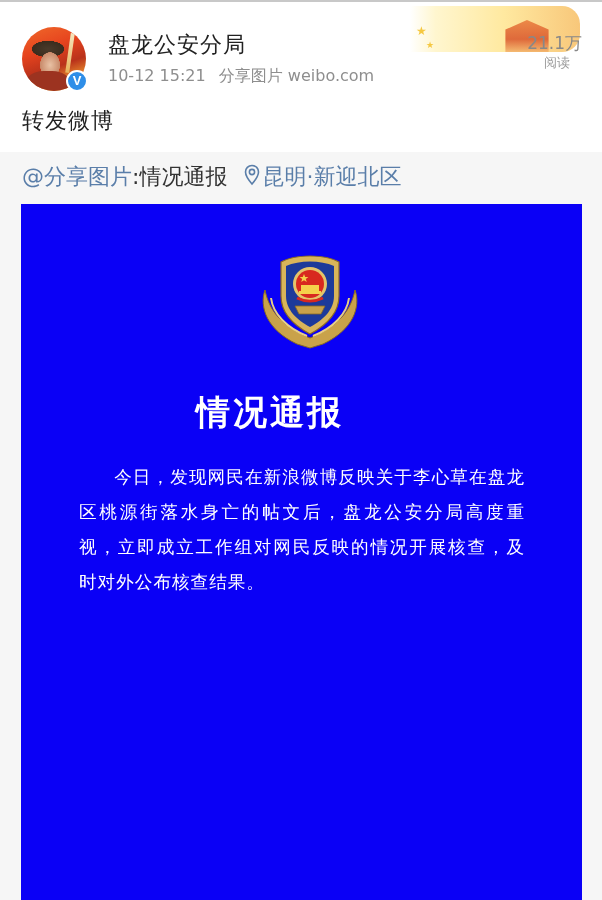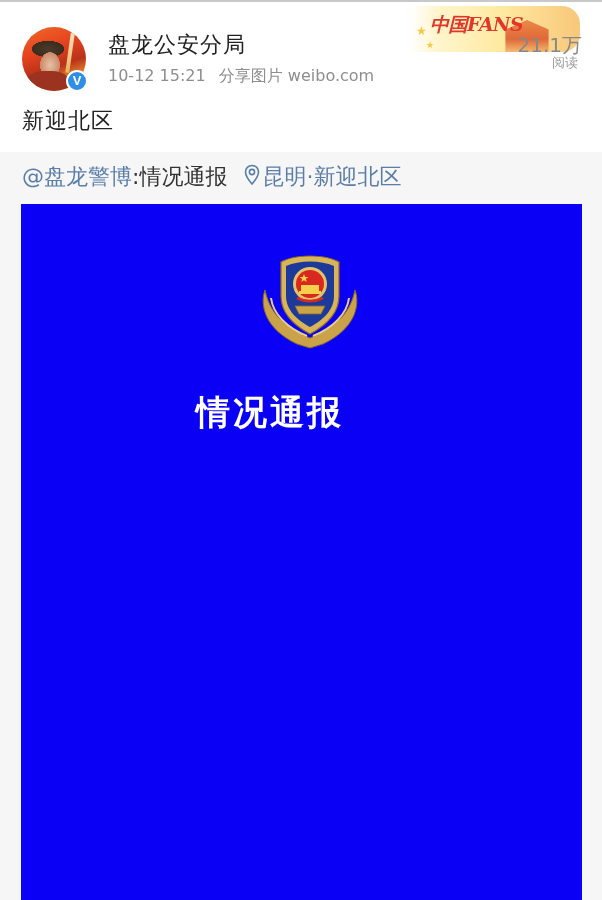--- a/index.html
+++ b/index.html
@@ -44,24 +44,24 @@
     clip-path: polygon(10% 30%, 50% 0%, 90% 30%, 90% 100%, 10% 100%);
     opacity: 0.85;
   }
   .fans-badge .star1 { position: absolute; left: 6px; top: 18px; color: #f5c842; font-size: 12px; }
   .fans-badge .star2 { position: absolute; left: 16px; top: 34px; color: #f5c842; font-size: 9px; }
   .fans-text {
     position: absolute; left: 20px; top: 6px; font-family: "DejaVu Serif", serif; font-weight: bold;
     font-style: italic; font-size: 19px; color: #e2362a; letter-spacing: -0.5px;
   }
   .reads-count {
-    position: absolute; right: 20px; top: 30px; font-size: 20px; color: #888888; text-align: center;
+    position: absolute; right: 20px; top: 30px; font-size: 17px; color: #888888; text-align: center;
   }
   .reads-label {
-    position: absolute; right: 24px; top: 52px; font-size: 13px; color: #999999;
+    position: absolute; right: 32px; top: 52px; font-size: 13px; color: #999999;
   }
 
   
   .repost-text {
     position: absolute; left: 22px; top: 106px; font-size: 22px; color: #222222; letter-spacing: 1px;
   }
 
   
   .quoted {
     position: absolute; left: 0; top: 152px; width: 602px; height: 748px; background: #f6f6f6;
@@ -109,31 +109,30 @@
   <div class="username">盘龙公安分局</div>
   <div class="meta">
     <span>10-12 15:21</span>
     <span>分享图片 weibo.com</span>
   </div>
 
   <div class="fans-badge">
     <span class="star1">★</span>
     <span class="star2">★</span>
     <div class="gate"></div>
-    <span class="fans-text">中国FANS</span>
   </div>
   <div class="reads-count">21.1万</div>
   <div class="reads-label">阅读</div>
 </div>
 
-<div class="repost-text">新迎北区</div>
+<div class="repost-text">转发微博</div>
 
 <div class="quoted">
   <div class="quoted-line">
-    <span>@盘龙警博</span><span class="share">:</span><span class="share">情况通报</span>
+    <span>@分享图片</span><span class="share">:</span><span class="share">情况通报</span>
     <svg class="loc-icon" width="16" height="22" viewBox="0 0 16 22">
       <path d="M8 1.5 C4.2 1.5 1.5 4.3 1.5 8 C1.5 12.5 8 20 8 20 C8 20 14.5 12.5 14.5 8 C14.5 4.3 11.8 1.5 8 1.5 Z" fill="none" stroke="#5a7ea9" stroke-width="1.6"></path>
       <circle cx="8" cy="8" r="2.6" fill="none" stroke="#5a7ea9" stroke-width="1.6"></circle>
     </svg><span>昆明·新迎北区</span>
   </div>
 
   <div class="notice-image">
     <svg class="emblem" viewBox="0 0 110 100">
 
       <path d="M10 38 C4 55 12 78 42 92 L55 96 L68 92 C98 78 106 55 100 38 C96 58 84 74 55 86 C26 74 14 58 10 38 Z" fill="#c9a24a" stroke="#8a6a22" stroke-width="1"></path>
@@ -147,14 +146,15 @@
       <circle cx="55" cy="32" r="14" fill="#d8281f"></circle>
       <polygon points="49,22 50.2,25 53.4,25 50.8,27 51.8,30 49,28.2 46.2,30 47.2,27 44.6,25 47.8,25" fill="#f5d04a"></polygon>
       <rect x="46" y="33" width="18" height="6" fill="#f5d04a"></rect>
       <rect x="44" y="39" width="22" height="3" fill="#f5d04a"></rect>
       <path d="M42 46 C50 50 60 50 68 46" fill="none" stroke="#d8281f" stroke-width="3"></path>
 
       <path d="M40 54 L70 54 L66 62 L44 62 Z" fill="#c9a24a" stroke="#8a6a22" stroke-width="0.8"></path>
     </svg>
 
     <div class="notice-title">情况通报</div>
+    <div class="notice-body">今日，发现网民在新浪微博反映关于李心草在盘龙区桃源街落水身亡的帖文后，盘龙公安分局高度重视，立即成立工作组对网民反映的情况开展核查，及时对外公布核查结果。</div>
   </div>
 </div>
 
 </body></html>

